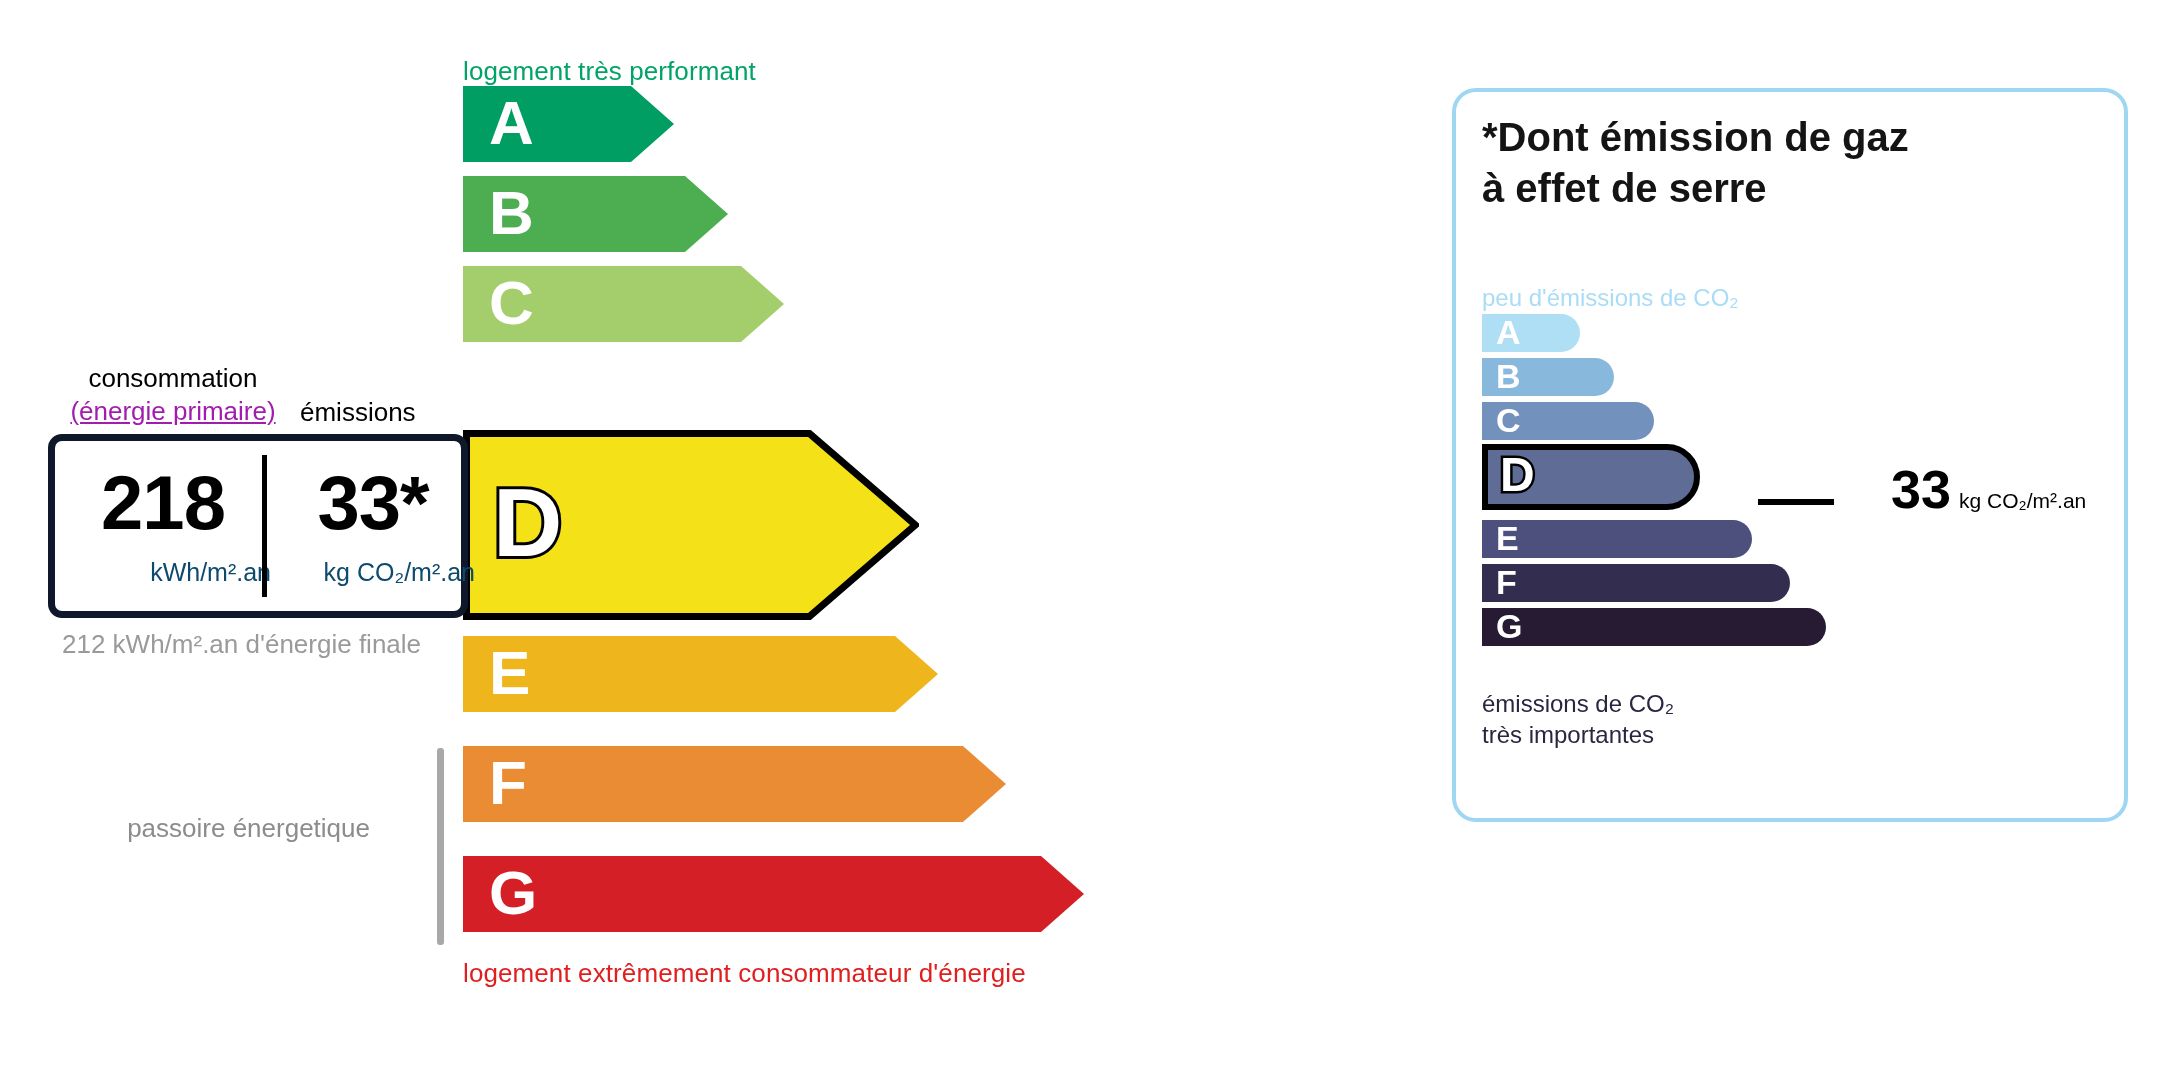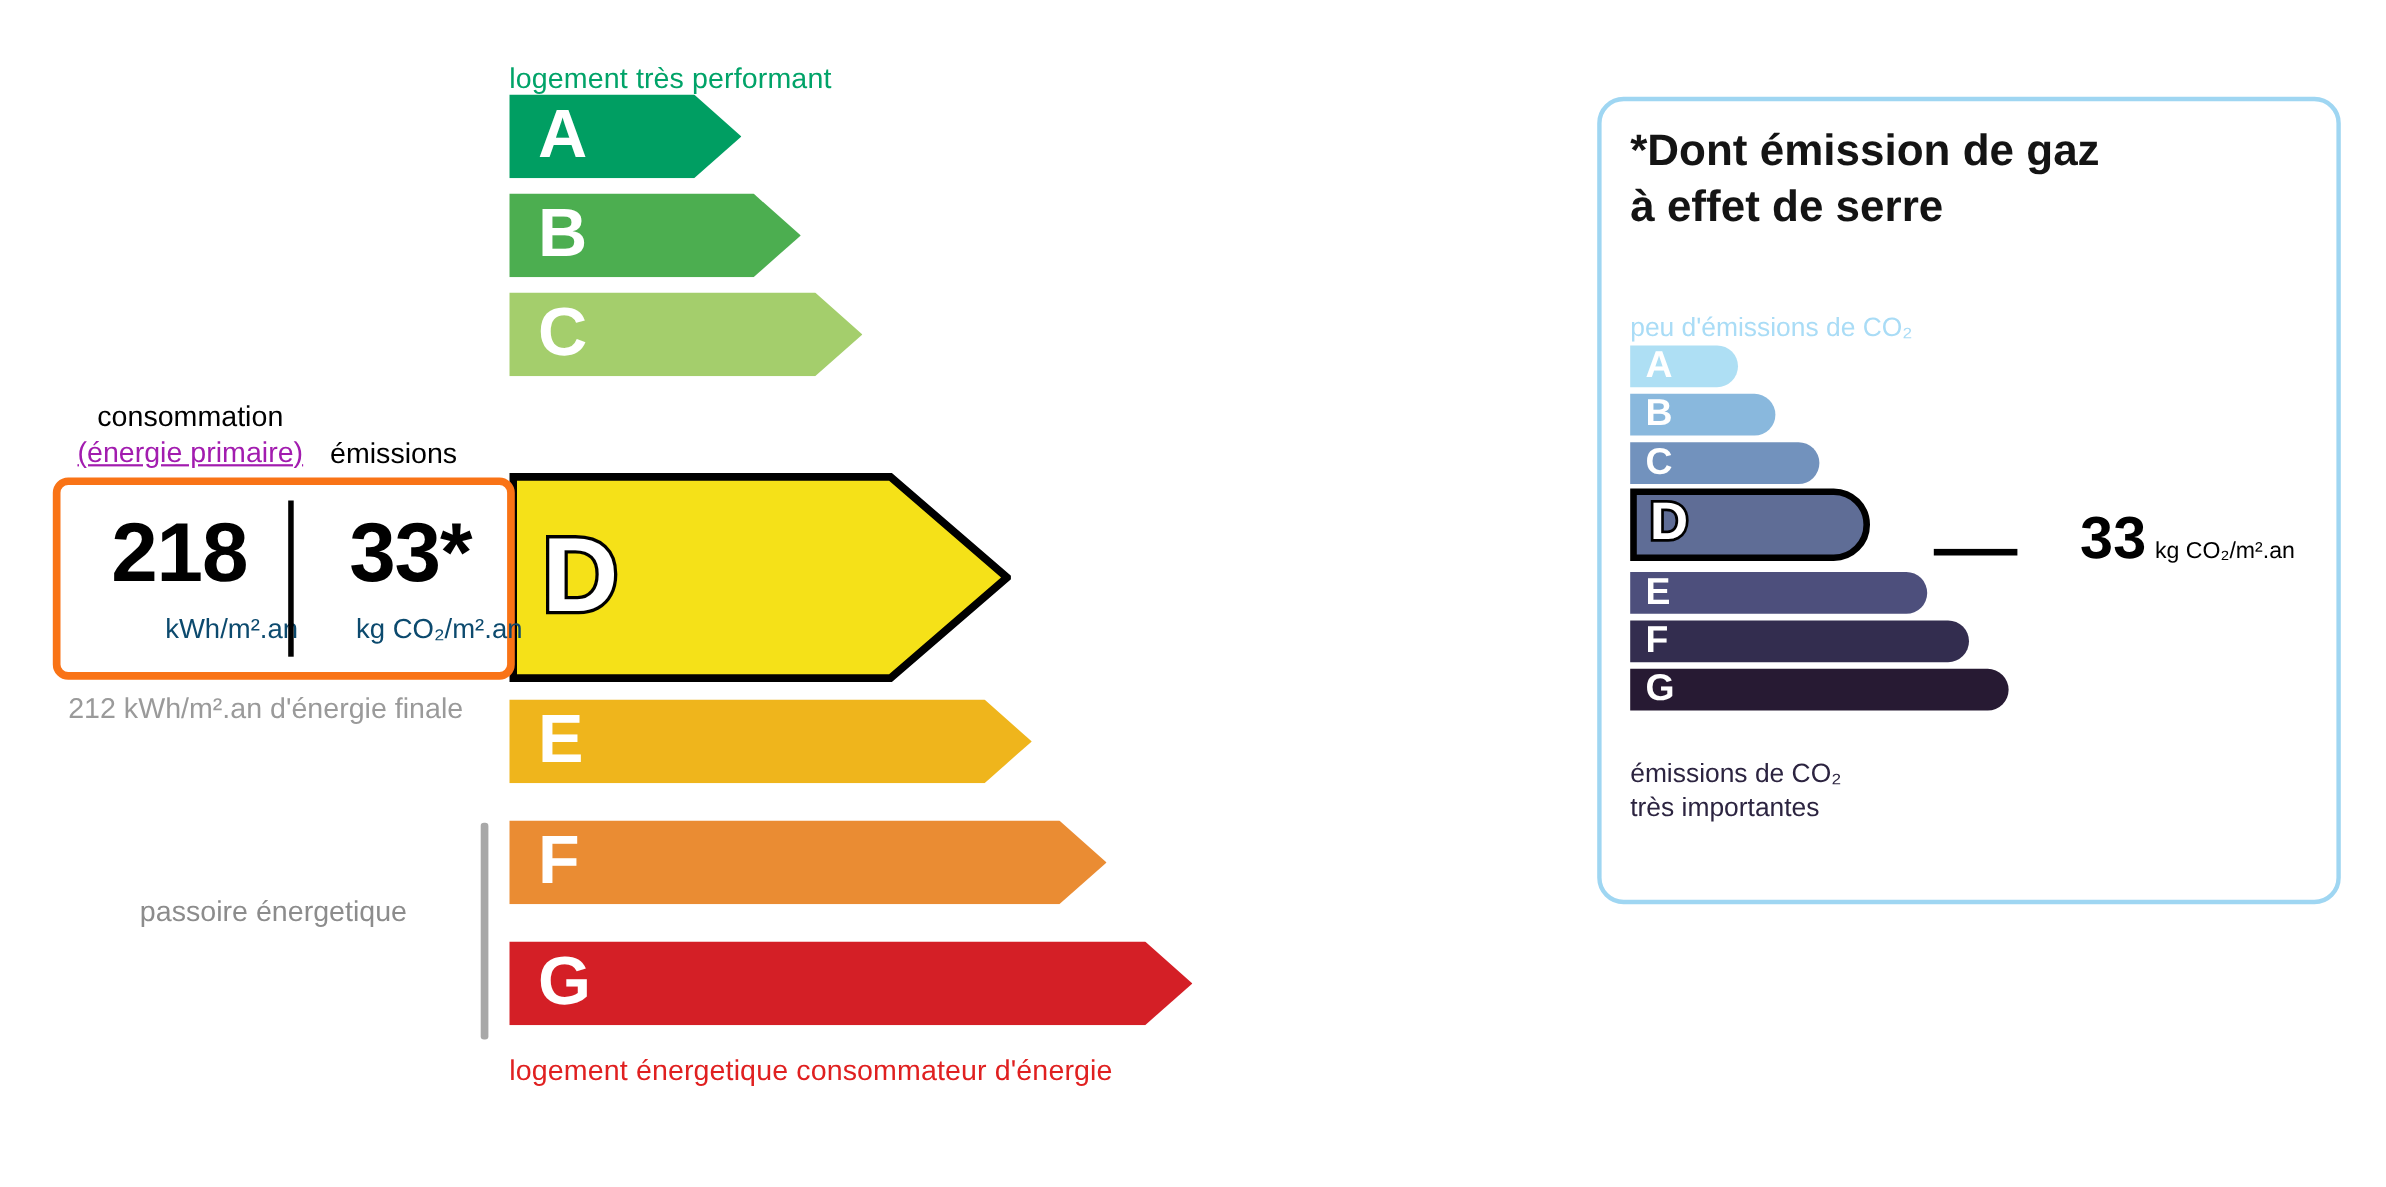--- a/index.html
+++ b/index.html
@@ -40,21 +40,21 @@
   #row-d{z-index:5;}
   #row-d .grade{
     left:30px;font-size:96px;color:#ffffff;
     -webkit-text-stroke:6px #000;
     paint-order:stroke fill;
   }
 
   
   #value-box{
     position:absolute;left:48px;top:434px;width:420px;height:184px;
-    border:7px solid #f97316;border-radius:14px;background:#fff;
+    border:7px solid #0f172a;border-radius:14px;background:#fff;
     box-sizing:border-box;z-index:6;
   }
   #value-divider{
     position:absolute;left:262px;top:455px;width:5px;height:142px;background:#000;z-index:7;
   }
   .val-cell{position:absolute;top:0;height:100%;}
   #cell-conso{left:0;width:216px;}
   #cell-emis{left:216px;width:204px;}
   .val-num{
     position:absolute;left:0;right:0;top:24px;text-align:center;
@@ -218,21 +218,21 @@
 
     <div id="label-emis">émissions</div>
 
     <div id="final-energy">212 kWh/m².an
 d'énergie finale</div>
 
     <div id="passoire-bracket"></div>
     <div id="passoire-label">passoire
 énergetique</div>
 
-    <div id="bottom-caption">logement énergetique consommateur d'énergie</div>
+    <div id="bottom-caption">logement extrêmement consommateur d'énergie</div>
   </div>
 
   <div id="co2-panel">
     <div id="co2-title">*Dont émission de gaz
 à effet de serre</div>
     <div id="co2-top-caption">peu d'émissions de CO₂</div>
     <div id="co2-bars">
         <div class="co2-row" style="top: 222px; width: 98px; height: 38px;">
           <div class="co2-bar" style="background:#aedff4">
             <span class="g">A</span>

